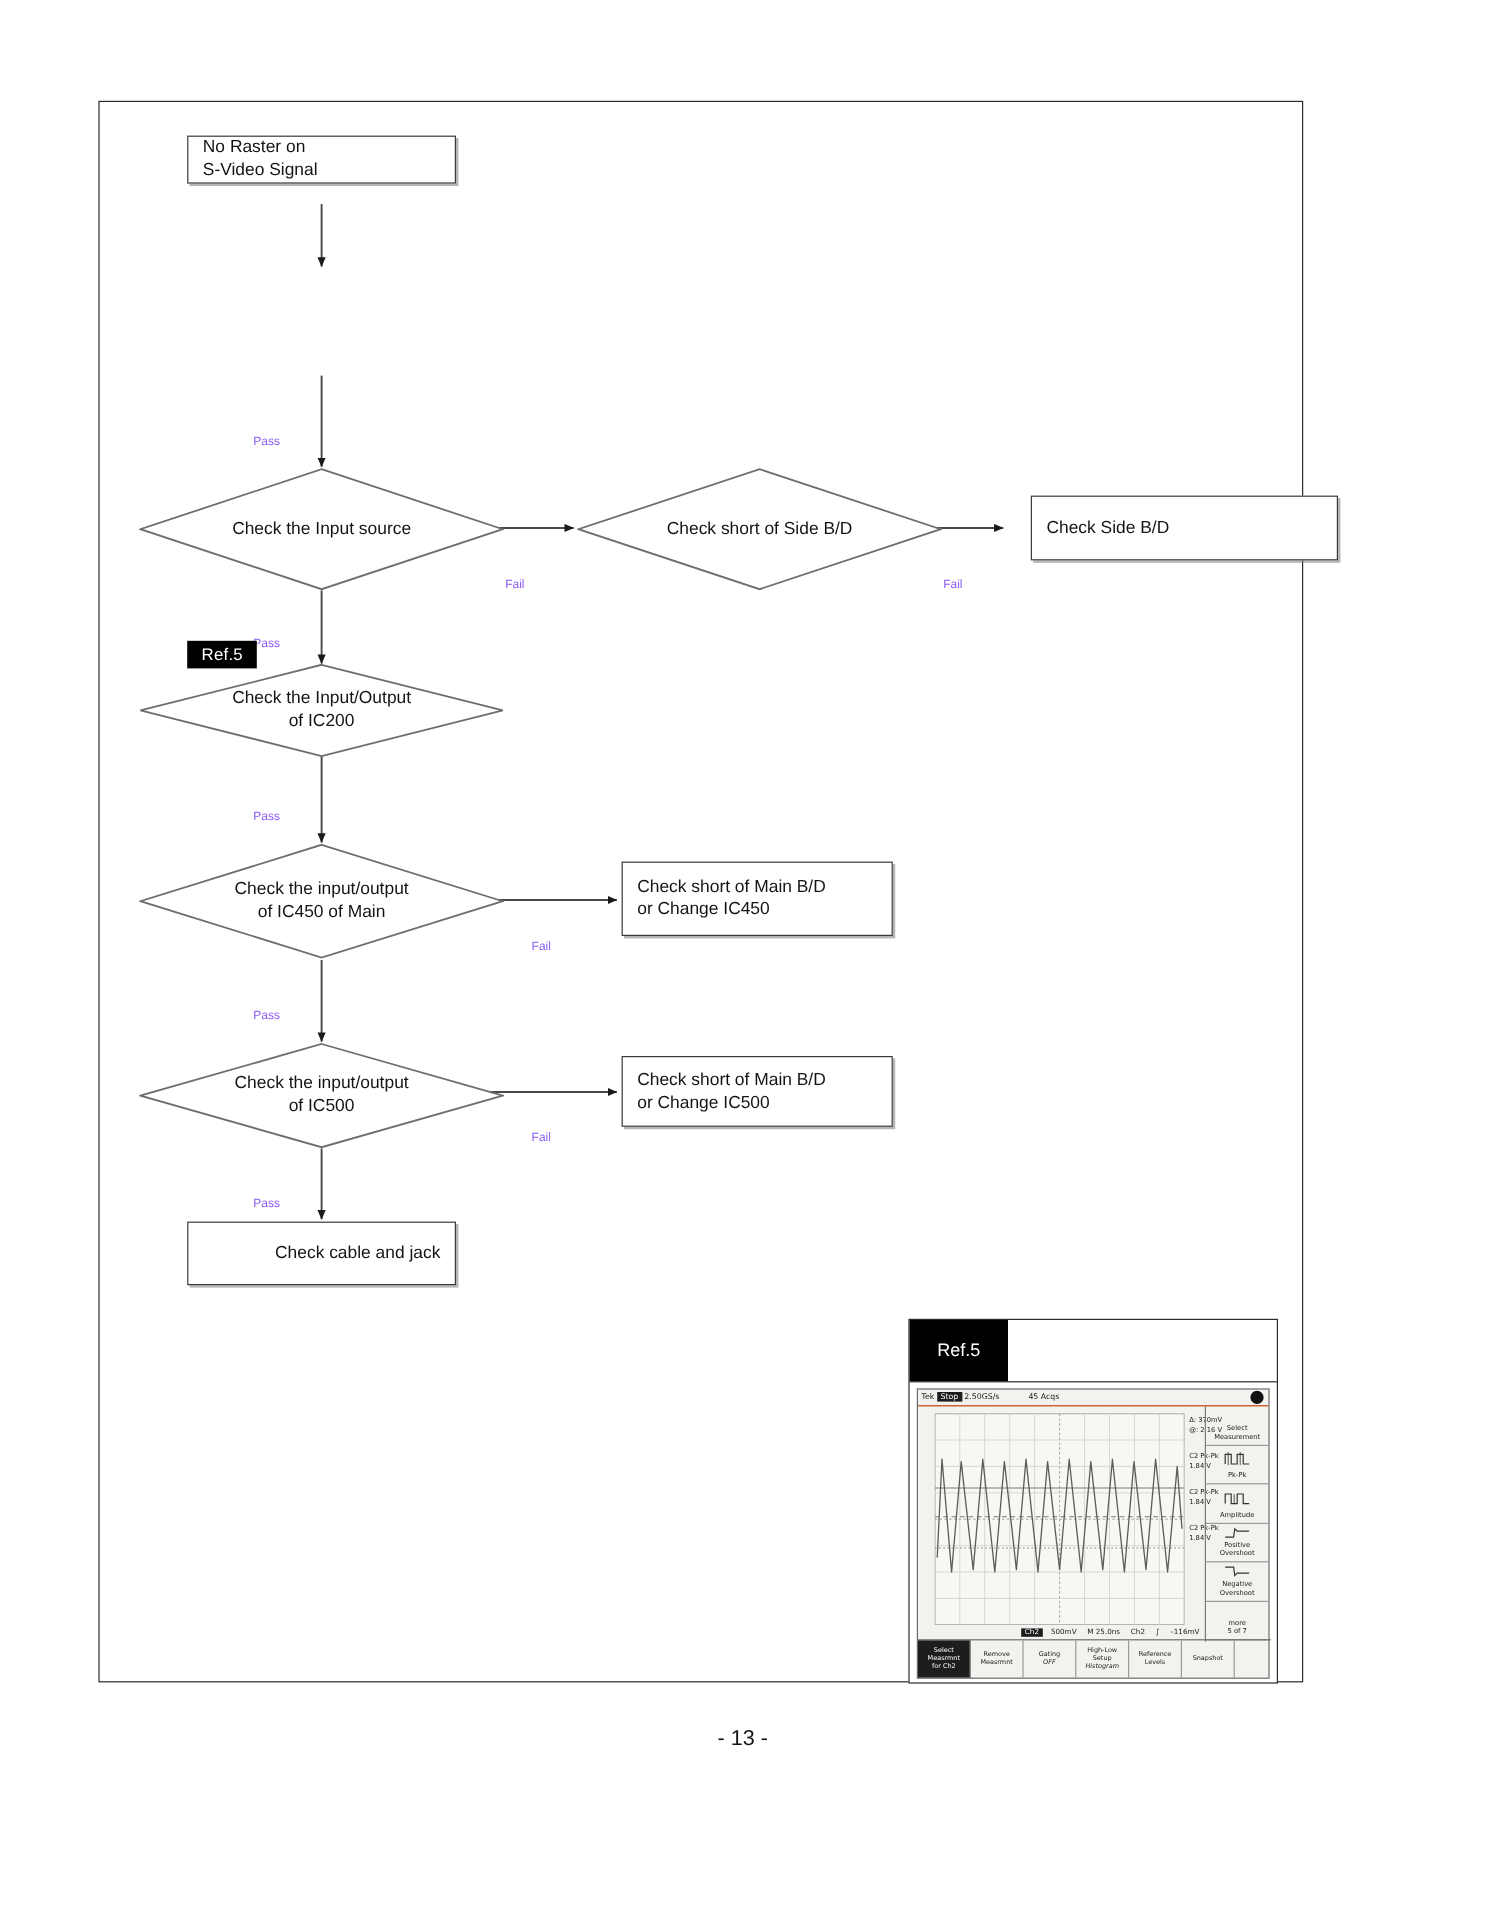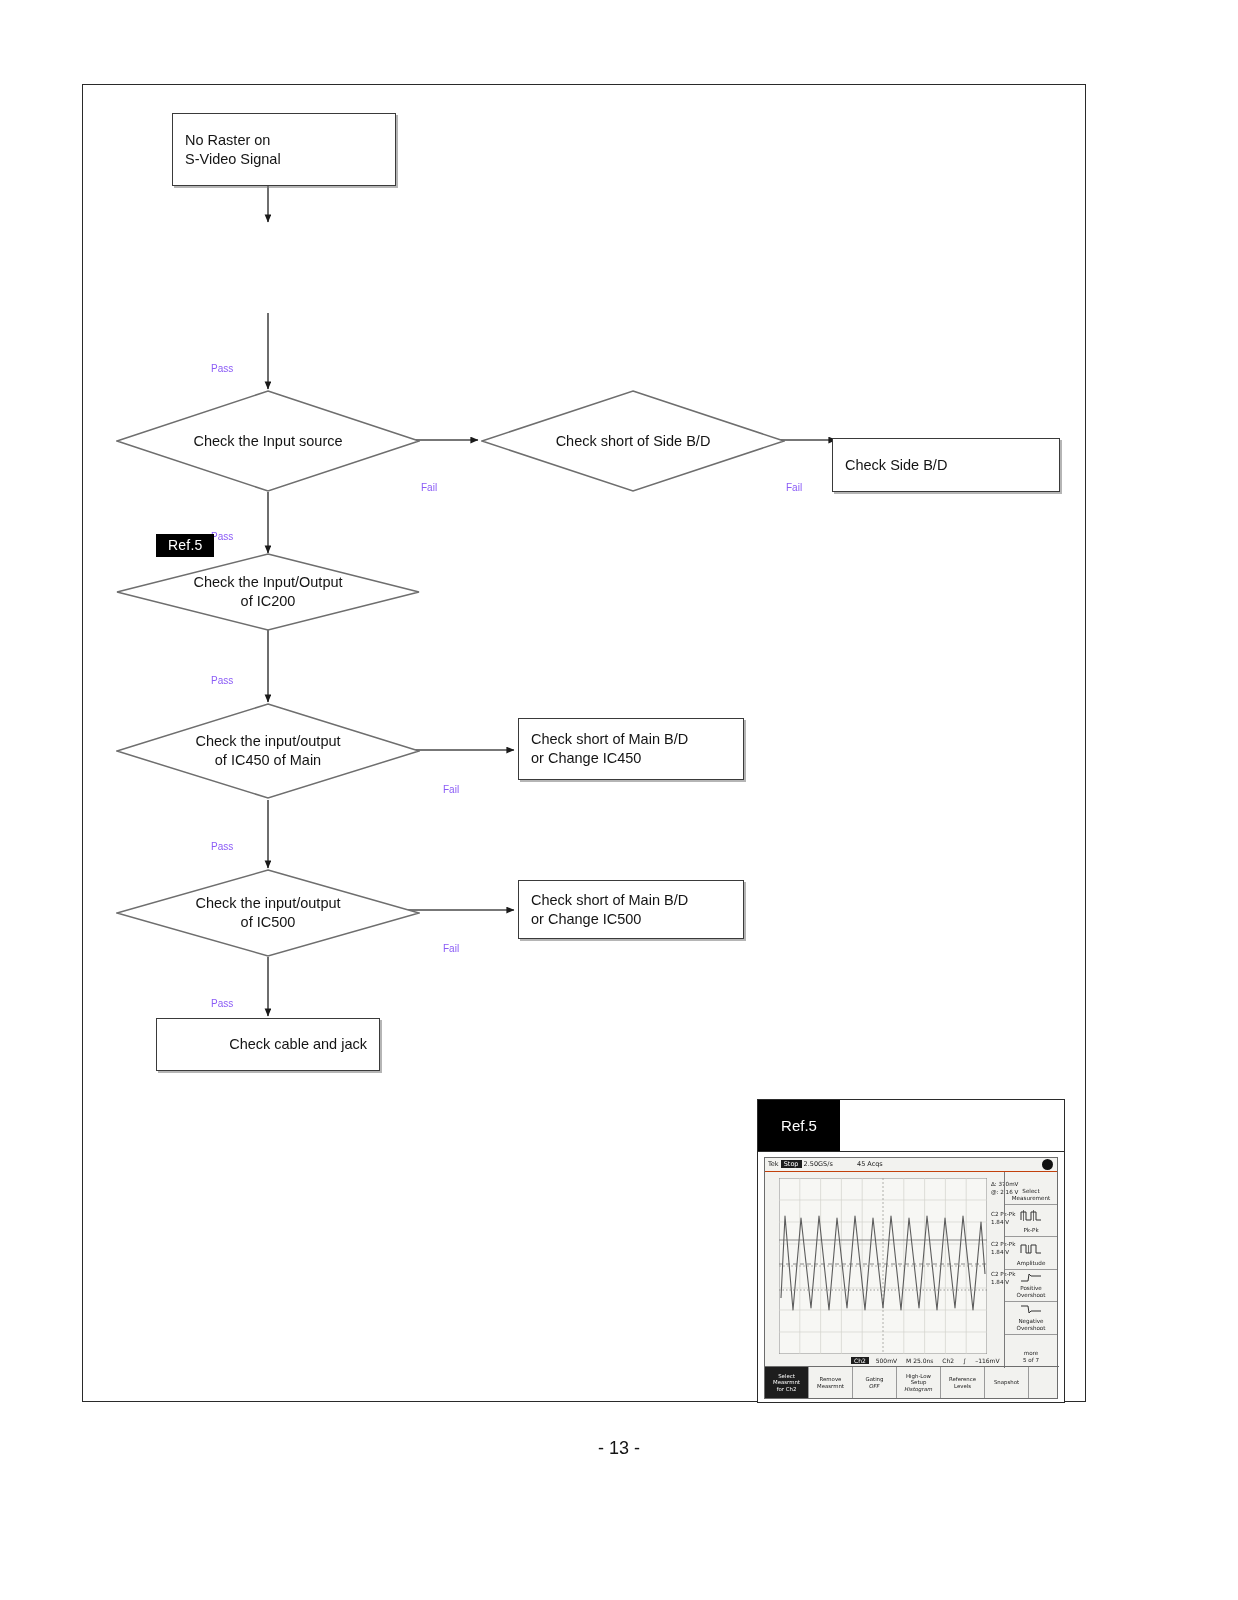--- a/index.html
+++ b/index.html
@@ -107,21 +107,21 @@
       <path d="M383,440 L478,440"></path>
 
       <path d="M766,440 L836,440"></path>
 
       <path d="M383,750 L514,750"></path>
 
       <path d="M383,910 L514,910"></path>
     </g>
   </svg>
 
-  <div class="node proc" style="left:172px;top:113px;width:224px;height:73px;">
+  <div class="node proc" style="left:156px;top:113px;width:224px;height:40px;">
     <div class="txt">
       <div>No Raster on</div>
       <div> S-Video Signal</div>
     </div>
   </div>
 
   <div class="edgelabel" style="left:211px;top:340px;">Pass</div>
 
   <div class="node diamond" style="left:116px;top:390px;width:304px;height:102px;">
     <svg viewBox="0 0 304 102" preserveAspectRatio="none">
@@ -133,21 +133,21 @@
   <div class="edgelabel" style="left:211px;top:508px;">Pass</div>
 
   <div class="node diamond" style="left:481px;top:390px;width:304px;height:102px;">
     <svg viewBox="0 0 304 102" preserveAspectRatio="none">
       <polygon points="152,1 303,51 152,101 1,51" fill="#fff" stroke="#6e6e6e" stroke-width="1.5" vector-effect="non-scaling-stroke"></polygon>
     </svg>
     <div class="txt">Check short of Side B/D</div>
   </div>
   <div class="edgelabel" style="left:786px;top:459px;">Fail</div>
 
-  <div class="node proc" style="left:832px;top:413px;width:228px;height:54px;margin-top:25px;">
+  <div class="node proc" style="left:859px;top:413px;width:256px;height:54px;">
     <div class="txt">Check Side B/D</div>
   </div>
 
   <div class="refbadge" style="left:156px;top:534px;">Ref.5</div>
 
   <div class="node diamond" style="left:116px;top:553px;width:304px;height:78px;">
     <svg viewBox="0 0 304 78" preserveAspectRatio="none">
       <polygon points="152,1 303,39 152,77 1,39" fill="#fff" stroke="#6e6e6e" stroke-width="1.5" vector-effect="non-scaling-stroke"></polygon>
     </svg>
     <div class="txt">

